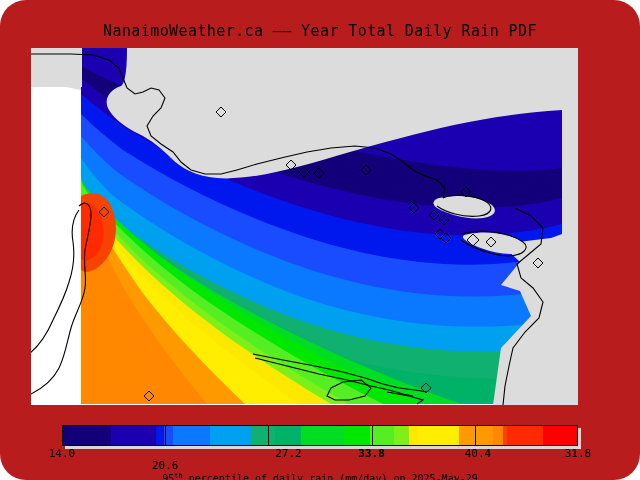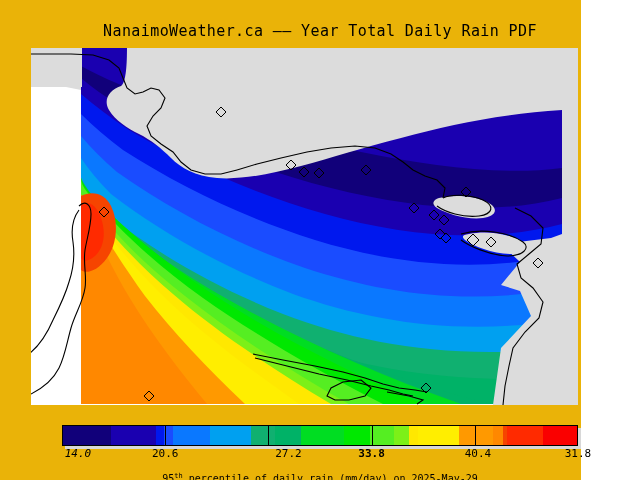--- a/index.html
+++ b/index.html
@@ -11,22 +11,23 @@
     width: 640px;
     height: 480px;
     position: relative;
     overflow: hidden;
     font-family: "DejaVu Sans Mono", monospace;
   }
 
   #figure {
     position: absolute;
     left: 0; top: 0;
-    width: 581px; height: 480px;
-    background: #eab308;
+    width: 640px; height: 480px;
+    background: #b91c1c;
+    border-radius: 26px;
   }
 
   
   #title {
     position: absolute;
     left: 0;
     top: 22px;
     width: 640px;
     text-align: center;
     font-family: "DejaVu Sans Mono", monospace;
@@ -284,23 +285,23 @@
         <div class="cb-band" style="background: rgb(85, 238, 34); width: 4.66667%;"></div>
         <div class="cb-band" style="background: rgb(124, 240, 24); width: 3%;"></div>
         <div class="cb-band" style="background: rgb(255, 232, 0); width: 1.66667%;"></div>
         <div class="cb-band" style="background: rgb(255, 238, 0); width: 8%;"></div>
         <div class="cb-band" style="background: rgb(255, 153, 0); width: 6.66667%;"></div>
         <div class="cb-band" style="background: rgb(255, 136, 0); width: 2%;"></div>
         <div class="cb-band" style="background: rgb(246, 68, 0); width: 0.666667%;"></div>
         <div class="cb-band" style="background: rgb(255, 42, 0); width: 7%;"></div>
         <div class="cb-band" style="background: rgb(250, 0, 0); width: 6.66667%;"></div>
       </div>
-  <div class="cb-label" style="left: 16px; font-style: italic;">14.0</div>
+  <div class="cb-label" style="left: 0px;">14.0</div>
       <div class="cb-tick" style="left: 103.2px;"></div>
-      <div class="cb-label" style="left: 103.2px;">20.6</div>
+      <div class="cb-label" style="left: 103.2px; margin-top: 12px;">20.6</div>
       <div class="cb-tick" style="left: 206.4px;"></div>
       <div class="cb-label" style="left: 206.4px; margin-left: 20px;">27.2</div>
       <div class="cb-tick" style="left: 309.6px;"></div>
       <div class="cb-label" style="left: 309.6px; font-weight: bold;">33.8</div>
       <div class="cb-tick" style="left: 412.8px;"></div>
       <div class="cb-label" style="left: 416px;">40.4</div>
       <div class="cb-label" style="left: 516px;">31.8</div>
     </div>
 
   <div id="cb-caption">95<sup>th</sup> percentile of daily rain (mm/day) on 2025-May-29</div>

